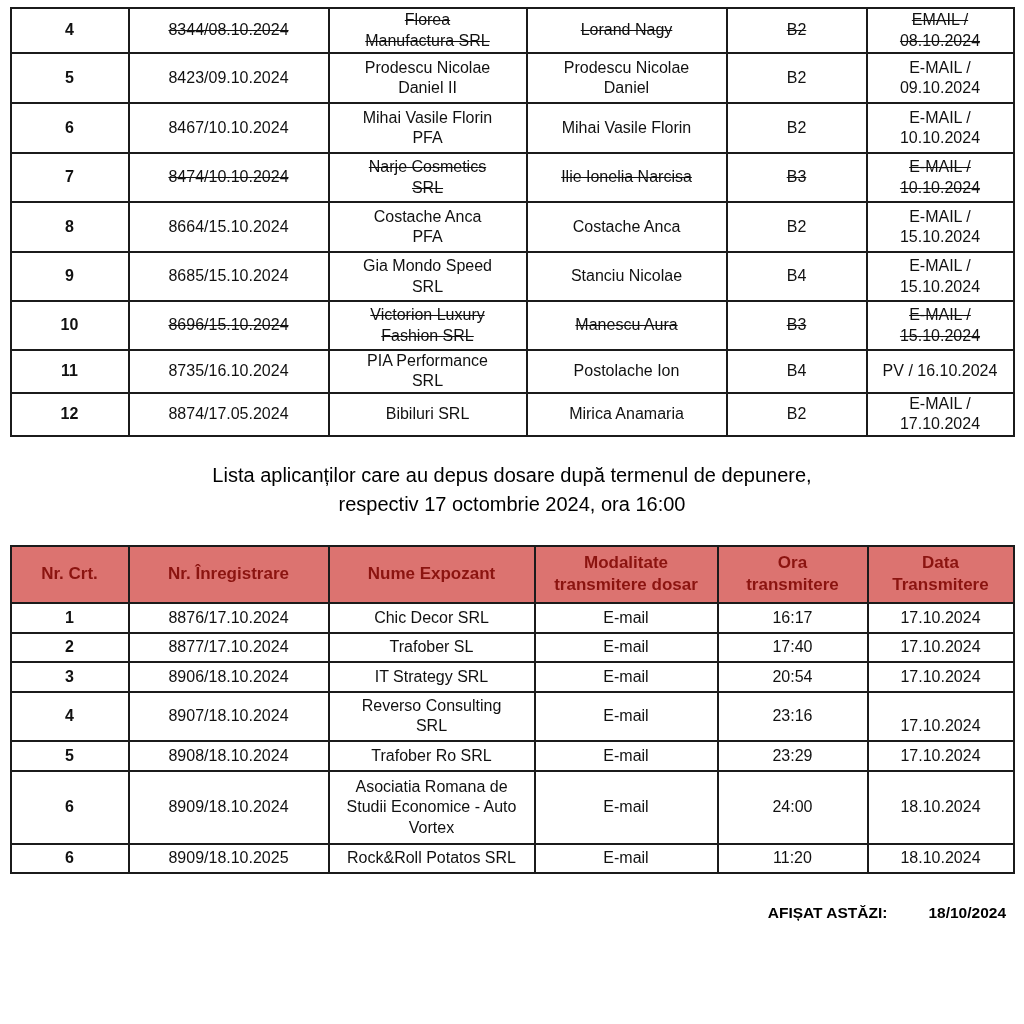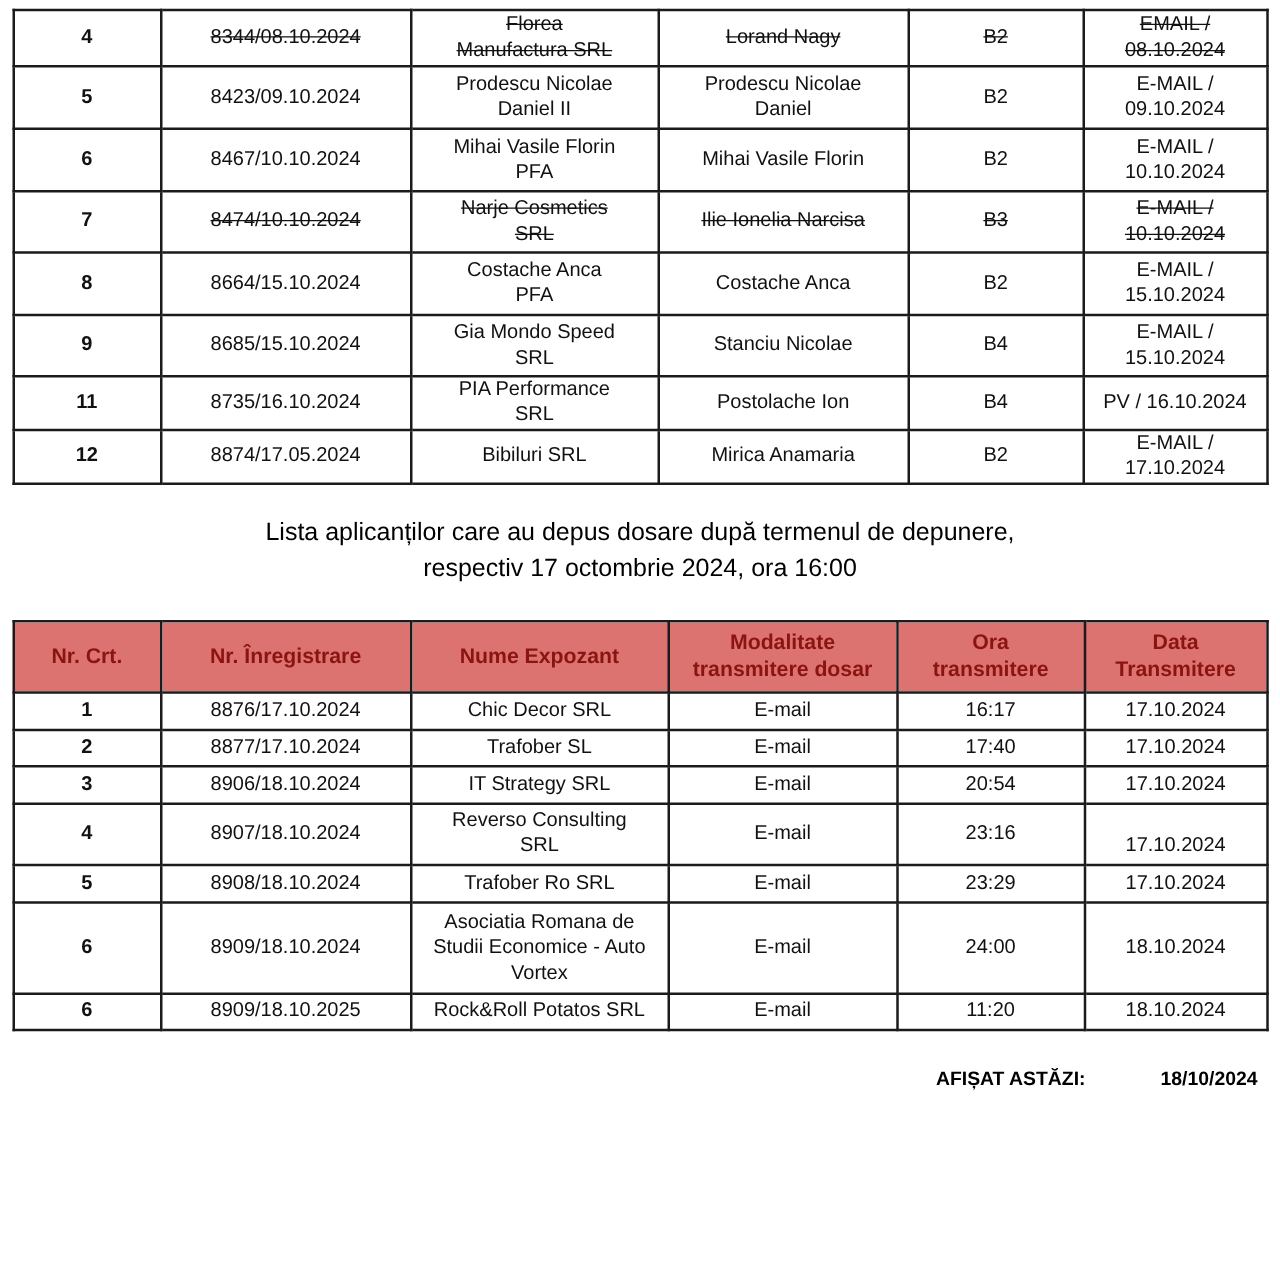--- a/index.html
+++ b/index.html
@@ -50,21 +50,21 @@
     line-height:1.3;
     padding:0 14px;
   }
   .t2 td:nth-child(3){padding:0 17px;margin-top:17px;}
   .t2 td.vb{vertical-align:bottom;padding-bottom:3px;}
   .footer{
     margin-top:30px;
     display:flex;
     justify-content:flex-end;
     align-items:baseline;
-    gap:60px;
+    gap:41px;
     padding-right:18px;
     font-weight:700;
     font-size:15.5px;
     color:#000;
   }
 </style>
 </head>
 <body>
 
 <table class="t1">
@@ -116,20 +116,28 @@
       <td>Costache Anca</td>
       <td>B2</td>
       <td>E-MAIL / 15.10.2024</td>
     </tr>
     <tr style="height:49px">
       <td>9</td>
       <td>8685/15.10.2024</td>
       <td>Gia Mondo Speed SRL</td>
       <td>Stanciu Nicolae</td>
       <td>B4</td>
+      <td>E-MAIL / 15.10.2024</td>
+    </tr>
+    <tr class="struck" style="height:49px">
+      <td>10</td>
+      <td>8696/15.10.2024</td>
+      <td>Victorion Luxury Fashion SRL</td>
+      <td>Manescu Aura</td>
+      <td>B3</td>
       <td>E-MAIL / 15.10.2024</td>
     </tr>
     <tr style="height:36px">
       <td>11</td>
       <td>8735/16.10.2024</td>
       <td>PIA Performance SRL</td>
       <td>Postolache Ion</td>
       <td>B4</td>
       <td>PV / 16.10.2024</td>
     </tr>

